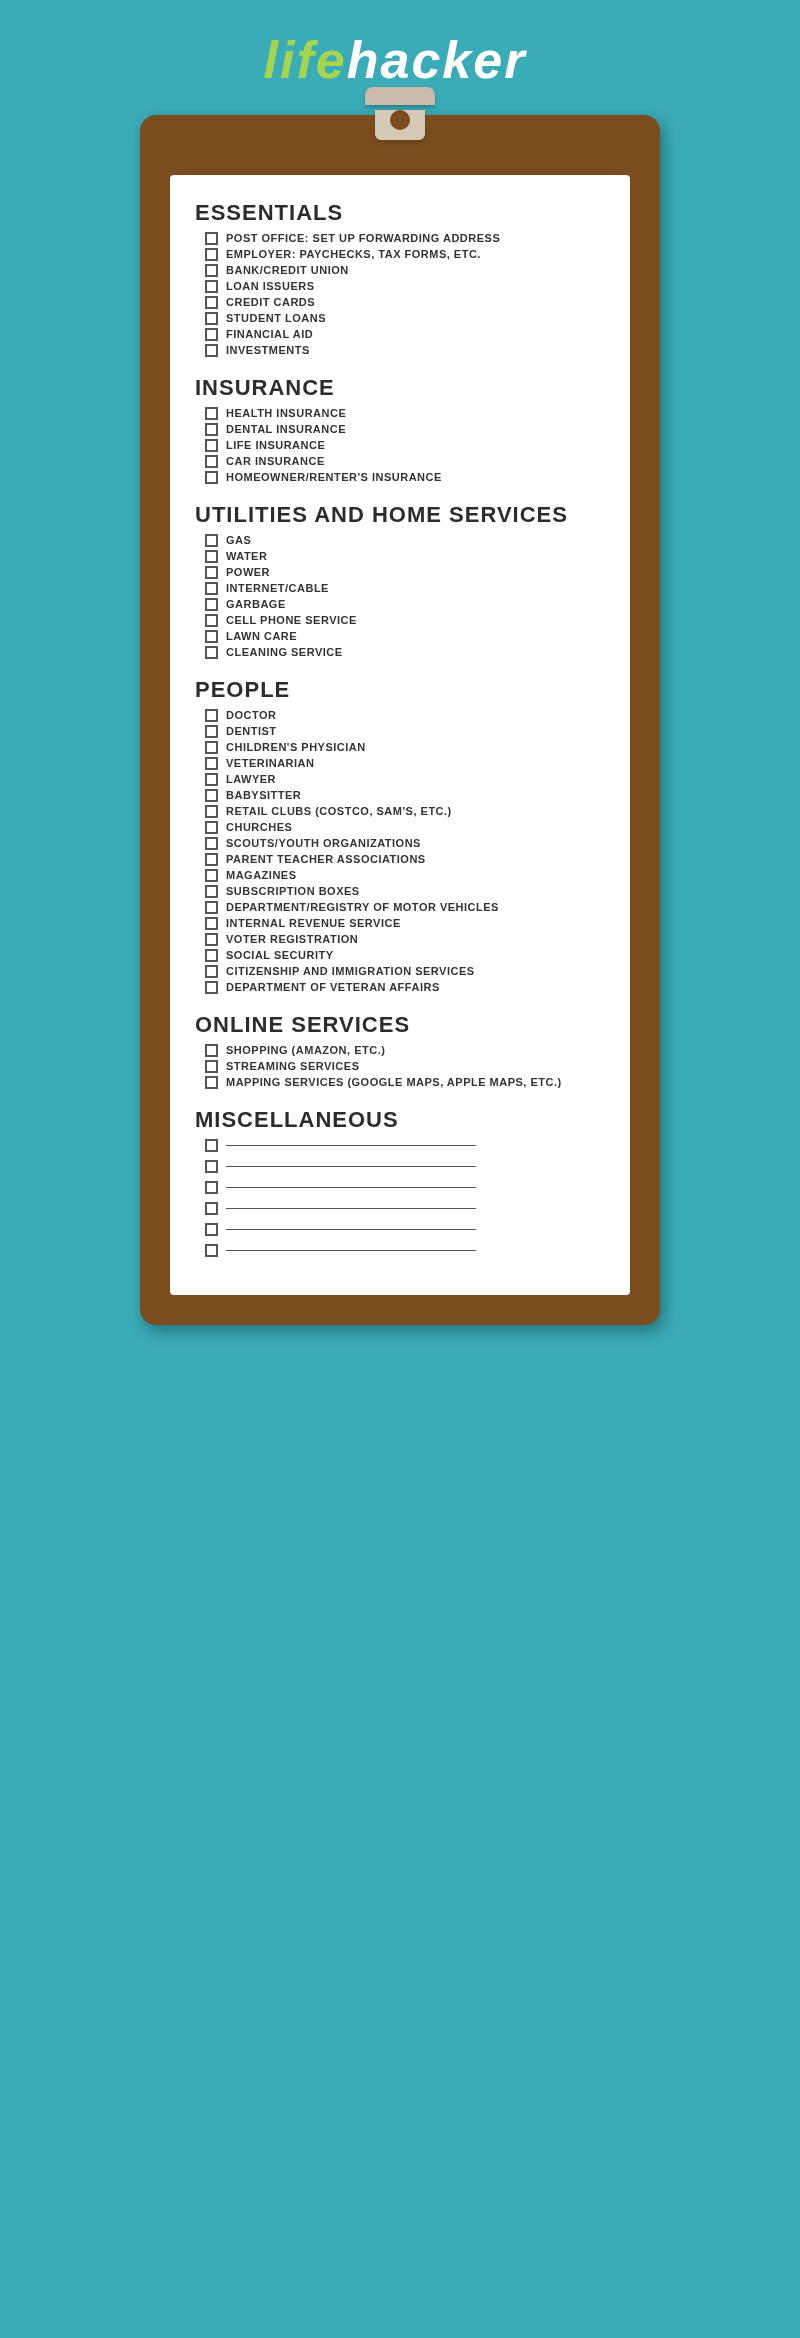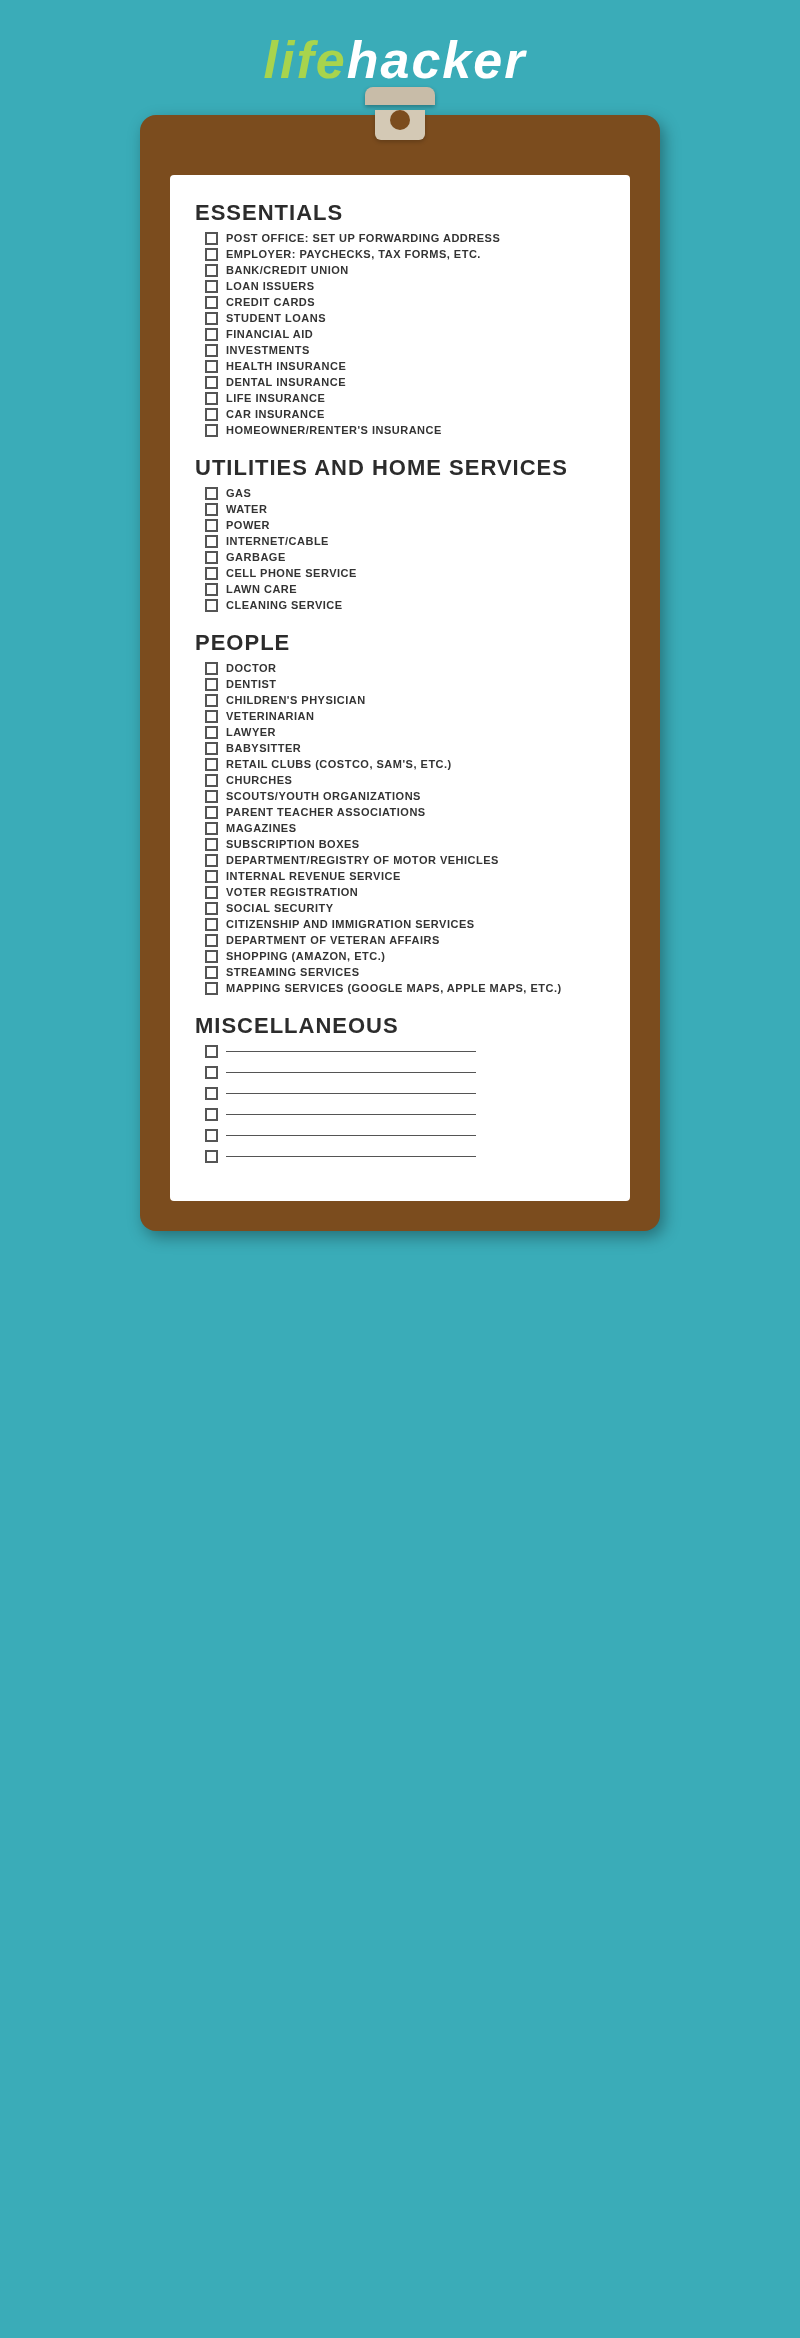--- a/index.html
+++ b/index.html
@@ -218,20 +218,21 @@
         <span class="item-label">STUDENT LOANS</span>
       </div>
         <div class="checklist-item">
         <div class="checkbox"></div>
         <span class="item-label">FINANCIAL AID</span>
       </div>
         <div class="checklist-item">
         <div class="checkbox"></div>
         <span class="item-label">INVESTMENTS</span>
       </div>
+        <div class="section-header">INSURANCE</div>
         <div class="checklist-item">
         <div class="checkbox"></div>
         <span class="item-label">HEALTH INSURANCE</span>
       </div>
         <div class="checklist-item">
         <div class="checkbox"></div>
         <span class="item-label">DENTAL INSURANCE</span>
       </div>
         <div class="checklist-item">
         <div class="checkbox"></div>
@@ -344,20 +345,21 @@
         <span class="item-label">SOCIAL SECURITY</span>
       </div>
         <div class="checklist-item">
         <div class="checkbox"></div>
         <span class="item-label">CITIZENSHIP AND IMMIGRATION SERVICES</span>
       </div>
         <div class="checklist-item">
         <div class="checkbox"></div>
         <span class="item-label">DEPARTMENT OF VETERAN AFFAIRS</span>
       </div>
+        <div class="section-header">ONLINE SERVICES</div>
         <div class="checklist-item">
         <div class="checkbox"></div>
         <span class="item-label">SHOPPING (AMAZON, ETC.)</span>
       </div>
         <div class="checklist-item">
         <div class="checkbox"></div>
         <span class="item-label">STREAMING SERVICES</span>
       </div>
         <div class="checklist-item">
         <div class="checkbox"></div>

